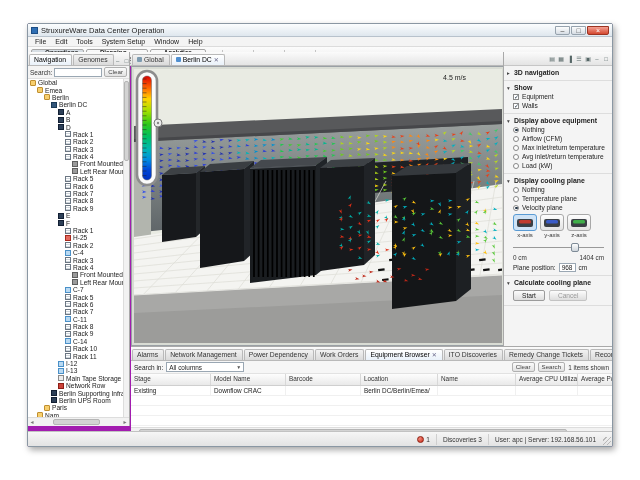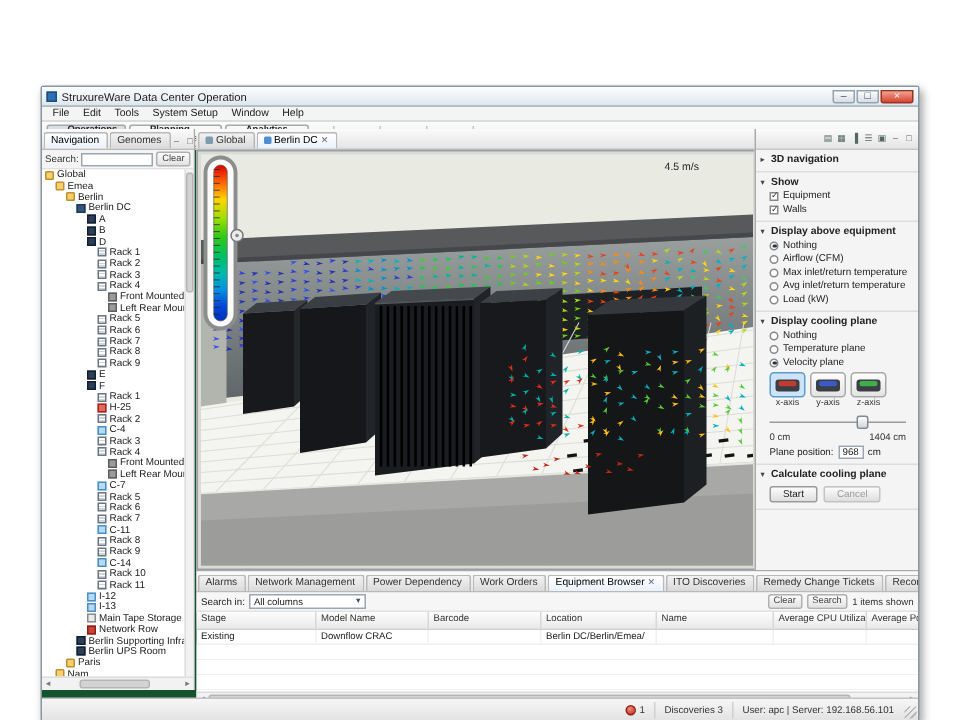--- a/index.html
+++ b/index.html
@@ -1,20 +1,20 @@
 <!DOCTYPE html>
 <html><head>
 <meta charset="utf-8">
 <style>
   html,body{margin:0;padding:0;background:#fff;}
   *{box-sizing:border-box;}
   .page{position:relative;width:640px;height:480px;background:#fff;overflow:hidden;
         font-family:"Liberation Sans","DejaVu Sans",sans-serif;color:#222;}
-  .window{position:absolute;left:27px;top:23px;width:586px;height:424px;background:#14532d;
-          border:1px solid #8a97a3;box-shadow:2px 3px 6px rgba(0,0,0,.35);border-radius:2px;margin-top:34px;}
+  .window{position:absolute;left:27px;top:23px;width:586px;height:424px;background:#a21caf;
+          border:1px solid #8a97a3;box-shadow:2px 3px 6px rgba(0,0,0,.35);border-radius:2px;}
   
   .titlebar{position:absolute;left:0;top:0;right:0;height:13px;display:flex;align-items:center;
             background:linear-gradient(#fbfdfe,#dfe7ee);border-bottom:1px solid #b8c2cc;padding:0 3px;}
   .app-icon{width:7px;height:7px;background:#2f6fb4;border:1px solid #1c4d85;margin-right:3px;flex:0 0 auto;}
   .title{font-size:7.5px;color:#1c1c1c;white-space:nowrap;flex:1;}
   .win-btns{display:flex;gap:1px;}
   .wbtn{width:15px;height:9px;font-size:7px;line-height:8px;text-align:center;color:#444;
         background:linear-gradient(#fdfdfd,#d6dde4);border:1px solid #96a2ad;border-radius:0 0 2px 2px;}
   .wbtn.close{width:22px;background:linear-gradient(#f3a092,#d4472f);color:#fff;border-color:#9c3321;}
   

